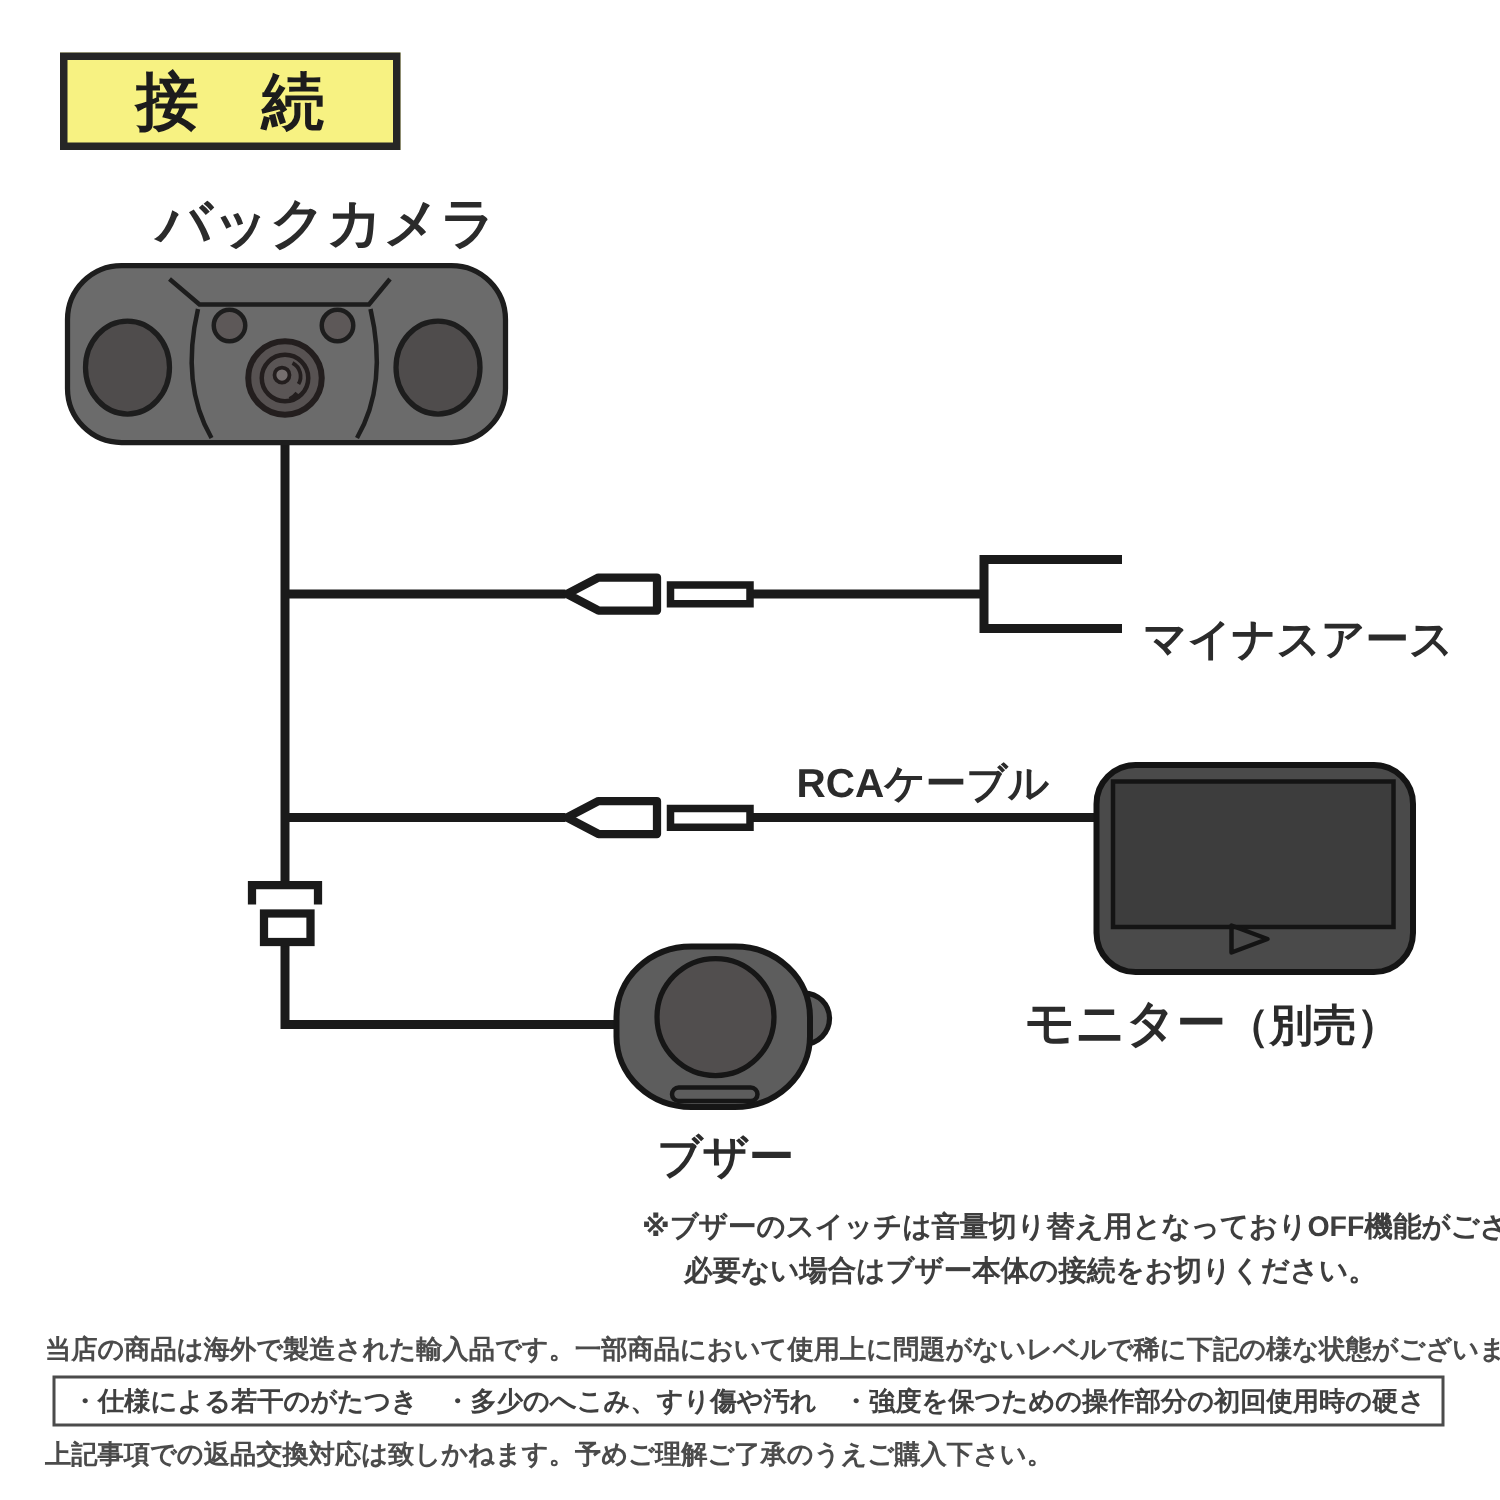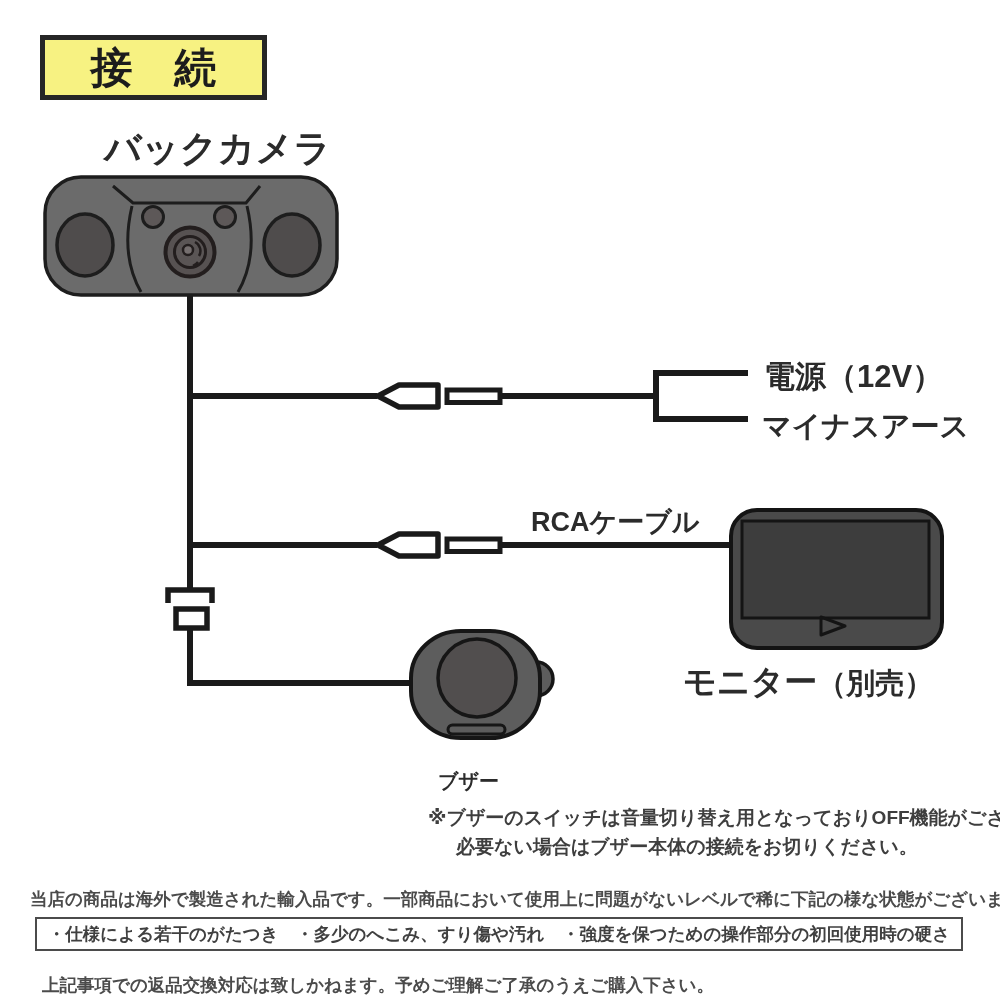--- a/index.html
+++ b/index.html
@@ -9,30 +9,30 @@
   .lbl{position:absolute;font-weight:700;white-space:nowrap;color:#2b2b2b;}
   .title-box{position:absolute;left:40px;top:35px;width:227px;height:65px;box-sizing:border-box;
         background:#f7f282;border:5px solid #262626;display:flex;align-items:center;justify-content:center;
         font-size:42px;font-weight:700;color:#1c1c1c;}
   .camera-label{left:104px;top:124px;font-size:37px;}
   .power-label{left:764px;top:356px;font-size:31px;}
   .ground-label{left:762px;top:407px;font-size:29px;}
   .rca-label{left:531px;top:504px;font-size:27px;}
   .monitor-label{left:683px;top:660px;font-size:33px;}
   .monitor-label .sub{font-size:29px;font-weight:700;}
-  .buzzer-label{left:438px;top:751px;font-size:20px;margin-top:17px;}
+  .buzzer-label{left:438px;top:751px;font-size:30px;}
   .note{color:#3e3e3e;font-size:19px;}
   .note1{left:428px;top:805px;}
   .note2{left:456px;top:834px;}
   .footer-line{color:#4b4b4b;font-size:17.5px;}
   .f1{left:30px;top:887px;}
   .fbox{position:absolute;left:35px;top:917px;width:928px;height:34px;box-sizing:border-box;
         border:2px solid #4b4b4b;display:flex;align-items:center;justify-content:center;
         font-weight:700;font-size:17.5px;color:#404040;white-space:nowrap;}
-  .f3{left:42px;top:957px;margin-top:16px;}
+  .f3{left:30px;top:957px;}
 </style>
 </head>
 <body>
 
 <div id="page">
 
   <svg id="diagram-svg" viewBox="0 0 1000 1000">
 
     <g stroke="#1a1a1a" stroke-width="6" fill="none">
       <path d="M190,293 V588"></path>
@@ -85,21 +85,20 @@
       <circle cx="536" cy="679" r="17" fill="#5d5d5d" stroke="#161616" stroke-width="3.5"></circle>
       <rect x="411" y="631" width="129" height="107" rx="50" ry="47" fill="#5d5d5d" stroke="#161616" stroke-width="4"></rect>
       <circle cx="477" cy="678" r="39" fill="#514e4e" stroke="#161616" stroke-width="3.5"></circle>
       <rect x="448" y="725" width="57" height="9" rx="4.5" fill="#5d5d5d" stroke="#161616" stroke-width="3"></rect>
     </g>
   </svg>
 
   <div class="title-box">接　続</div>
 
   <div class="lbl camera-label">バックカメラ</div>
-  <div class="lbl power-label">電源（12V）</div>
   <div class="lbl ground-label">マイナスアース</div>
   <div class="lbl rca-label">RCAケーブル</div>
 
   <div class="lbl monitor-label">
     <span>モニター</span><span class="sub">（別売）</span>
   </div>
 
   <div class="lbl buzzer-label">ブザー</div>
 
   <div class="lbl note note1">※ブザーのスイッチは音量切り替え用となっておりOFF機能がございません。</div>

